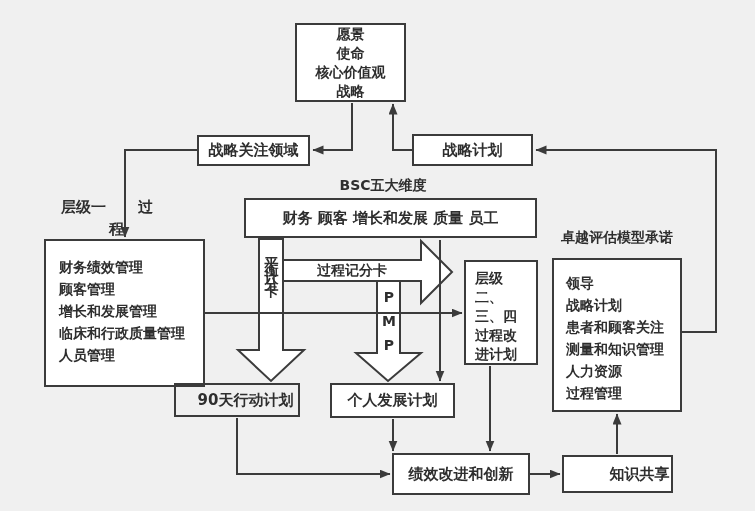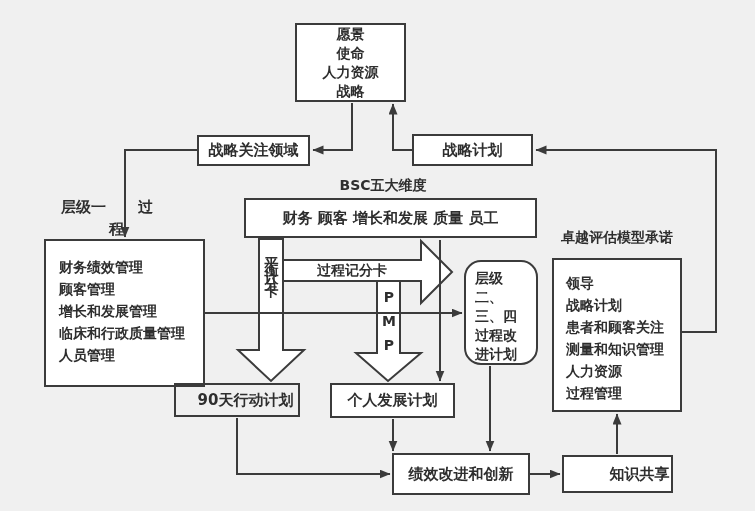--- a/index.html
+++ b/index.html
@@ -54,37 +54,37 @@
     <polyline points="440,240 440,381" fill="none" stroke="#3b3b3b" stroke-width="2" marker-end="url(#ah)"></polyline>
     <polyline points="490,366 490,451" fill="none" stroke="#3b3b3b" stroke-width="2" marker-end="url(#ah)"></polyline>
     <polyline points="237,418 237,474 390,474" fill="none" stroke="#3b3b3b" stroke-width="2" marker-end="url(#ah)"></polyline>
     <polyline points="393,419 393,451" fill="none" stroke="#3b3b3b" stroke-width="2" marker-end="url(#ah)"></polyline>
     <polyline points="530,474 560,474" fill="none" stroke="#3b3b3b" stroke-width="2" marker-end="url(#ah)"></polyline>
     <polyline points="617,454 617,414" fill="none" stroke="#3b3b3b" stroke-width="2" marker-end="url(#ah)"></polyline>
   </svg>
 
   <div class="bx" style="left:295px; top:23px; width:111px; height:79px; font-size:14px;">愿景
 使命
-人力资源
+核心价值观
 战略</div>
 
 
   <div class="bx" style="left:197px; top:135px; width:113px; height:31px;">战略关注领域</div>
 
   <div class="bx" style="left:412px; top:134px; width:121px; height:32px;">战略计划</div>
 
   <div class="bx" style="left:244px; top:198px; width:293px; height:40px;">财务 顾客 增长和发展 质量 员工</div>
 
   <div class="bx left" style="left:44px; top:239px; width:161px; height:148px; padding:15px 0 0 13px; font-size:14px; line-height:22px;">财务绩效管理
 顾客管理
 增长和发展管理
 临床和行政质量管理
 人员管理</div>
 
-  <div class="bx left" style="left:464px; top:260px; width:74px; height:105px; padding:7px 0 0 9px; font-size:14px; line-height:19px;border-radius:17px;">层级
+  <div class="bx left" style="left:464px; top:260px; width:74px; height:105px; padding:7px 0 0 9px; font-size:14px; line-height:19px;">层级
 二、
 三、四
 过程改
 进计划</div>
 
   <div class="bx left" style="left:552px; top:258px; width:130px; height:154px; padding:12px 0 17px 12px; font-size:14px; line-height:22px;">领导
 战略计划
 患者和顾客关注
 测量和知识管理
 人力资源

